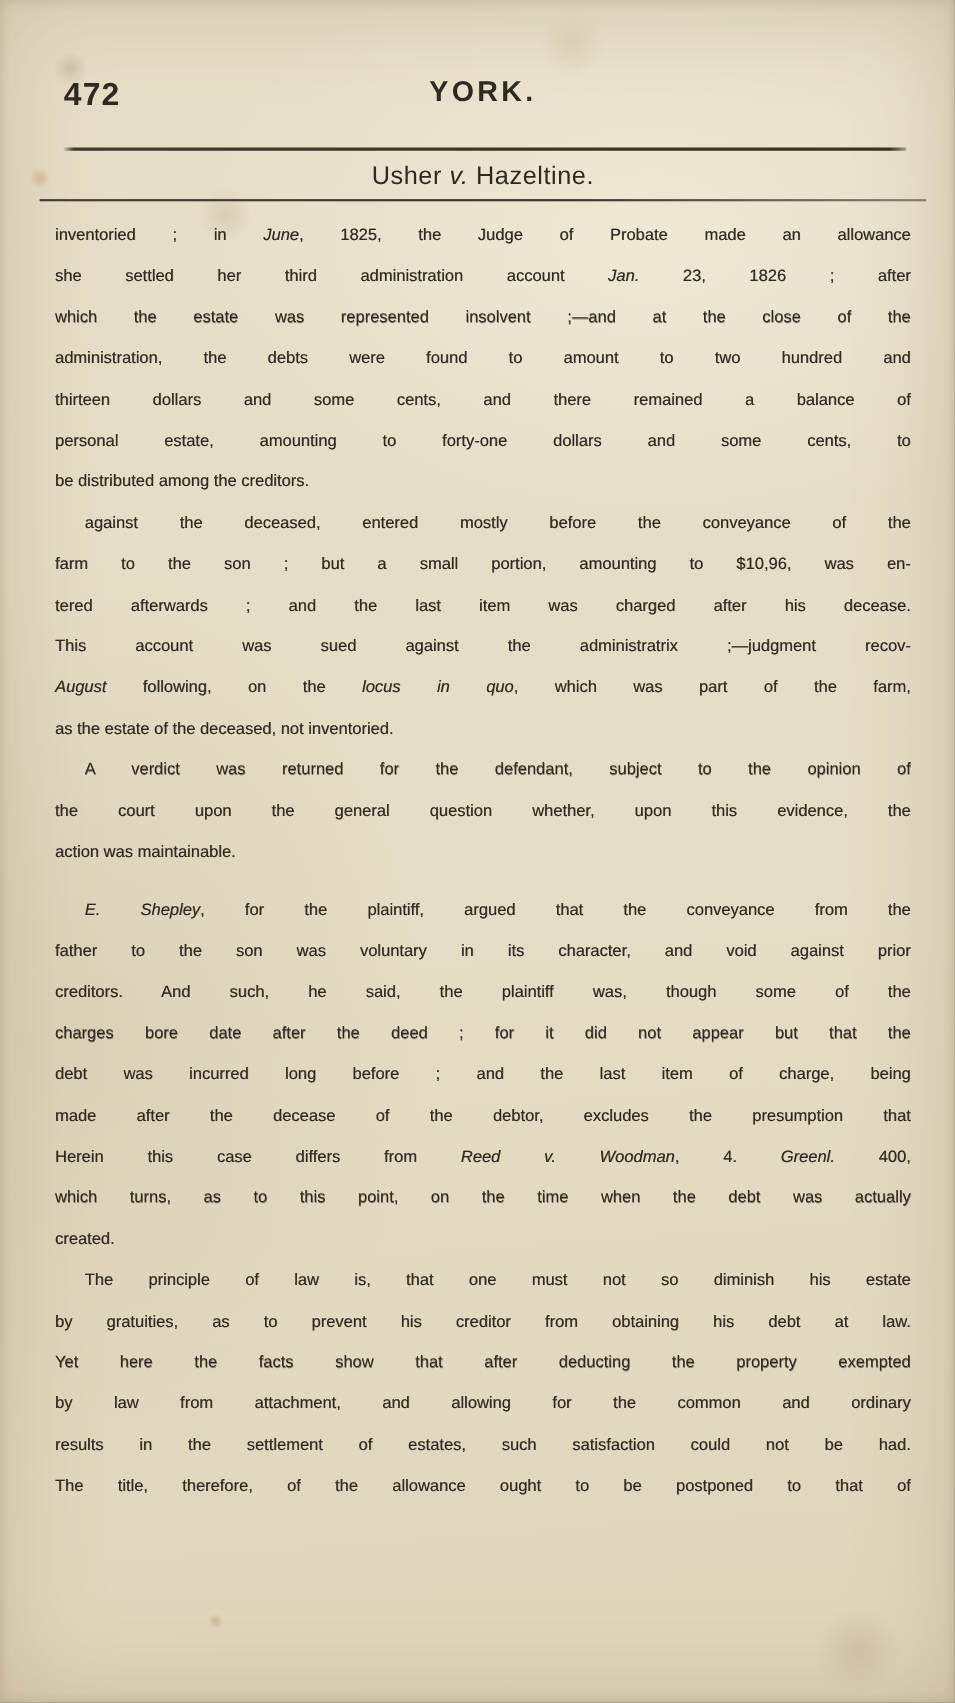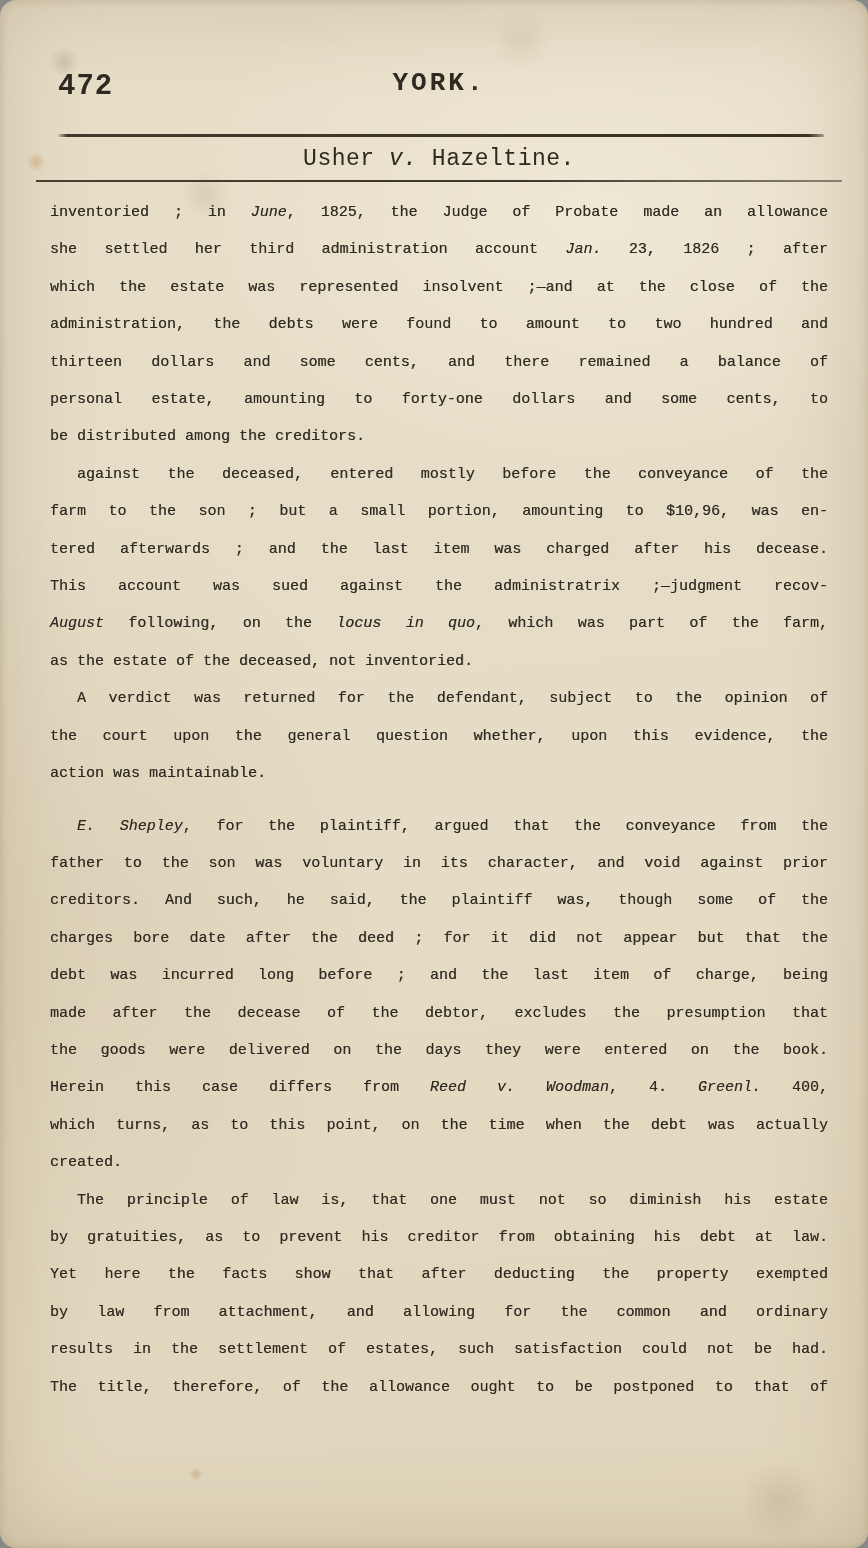--- a/index.html
+++ b/index.html
@@ -9,23 +9,22 @@
     height: 1548px;
     margin: 0 auto;
     overflow: hidden;
     background:
       radial-gradient(ellipse 600px 400px at 68% 14%, rgba(255,252,240,0.35), rgba(255,252,240,0) 70%),
       radial-gradient(ellipse 500px 700px at 10% 60%, rgba(170,148,108,0.14), rgba(170,148,108,0) 60%),
       linear-gradient(176deg, #e7dec8 0%, #e5dcc5 55%, #e0d5bb 100%);
     box-shadow:
       inset 0 0 90px rgba(138,113,76,0.28),
       inset 0 0 10px rgba(100,80,50,0.22);
-    font-family: Liberation Mono, monospace;
+    font-family: Liberation Sans, sans-serif;
     color: #2f2a21;
-    border-radius: 16px;
   }
   
   .stains {
     position: absolute; inset: 0; pointer-events: none;
     background-image:
       radial-gradient(circle 10px at 36px 162px, rgba(186,115,55,0.32), rgba(186,115,55,0) 100%),
       radial-gradient(circle 16px at 64px 62px,  rgba(140,120,85,0.25), rgba(140,120,85,0) 100%),
       radial-gradient(circle 24px at 205px 195px, rgba(150,128,90,0.18), rgba(150,128,90,0) 100%),
       radial-gradient(circle 7px  at 196px 1474px, rgba(160,110,55,0.30), rgba(160,110,55,0) 100%),
       radial-gradient(circle 30px at 520px 40px,  rgba(165,145,105,0.16), rgba(165,145,105,0) 100%),
@@ -111,21 +110,20 @@
           <div class="line"><span>the court upon the general question whether, upon this evidence, the</span></div>
           <div class="line rag"><span>action was maintainable.</span></div>
         </div>
         <div class="para indent space-before">
           <div class="line"><span class="it">E. Shepley</span><span>, for the plaintiff, argued that the conveyance from the</span></div>
           <div class="line"><span>father to the son was voluntary in its character, and void against prior</span></div>
           <div class="line"><span>creditors.  And such, he said, the plaintiff was, though some of the</span></div>
           <div class="line"><span>charges bore date after the deed ; for it did not appear but that the</span></div>
           <div class="line"><span>debt was incurred long before ; and the last item of charge, being</span></div>
           <div class="line"><span>made after the decease of the debtor, excludes the presumption that</span></div>
-          <div class="line"><span>the goods were delivered on the days they were entered on the book.</span></div>
           <div class="line"><span>Herein this case differs from </span><span class="it">Reed v. Woodman</span><span>, 4.  </span><span class="it">Greenl.</span><span> 400,</span></div>
           <div class="line"><span>which turns, as to this point, on the time when the debt was actually</span></div>
           <div class="line rag"><span>created.</span></div>
         </div>
         <div class="para indent">
           <div class="line"><span>The principle of law is, that one must not so diminish his estate</span></div>
           <div class="line"><span>by gratuities, as to prevent his creditor from obtaining his debt at law.</span></div>
           <div class="line"><span>Yet here the facts show that after deducting the property exempted</span></div>
           <div class="line"><span>by law from attachment, and allowing for the common and ordinary</span></div>
           <div class="line"><span>results in the settlement of estates, such satisfaction could not be had.</span></div>

